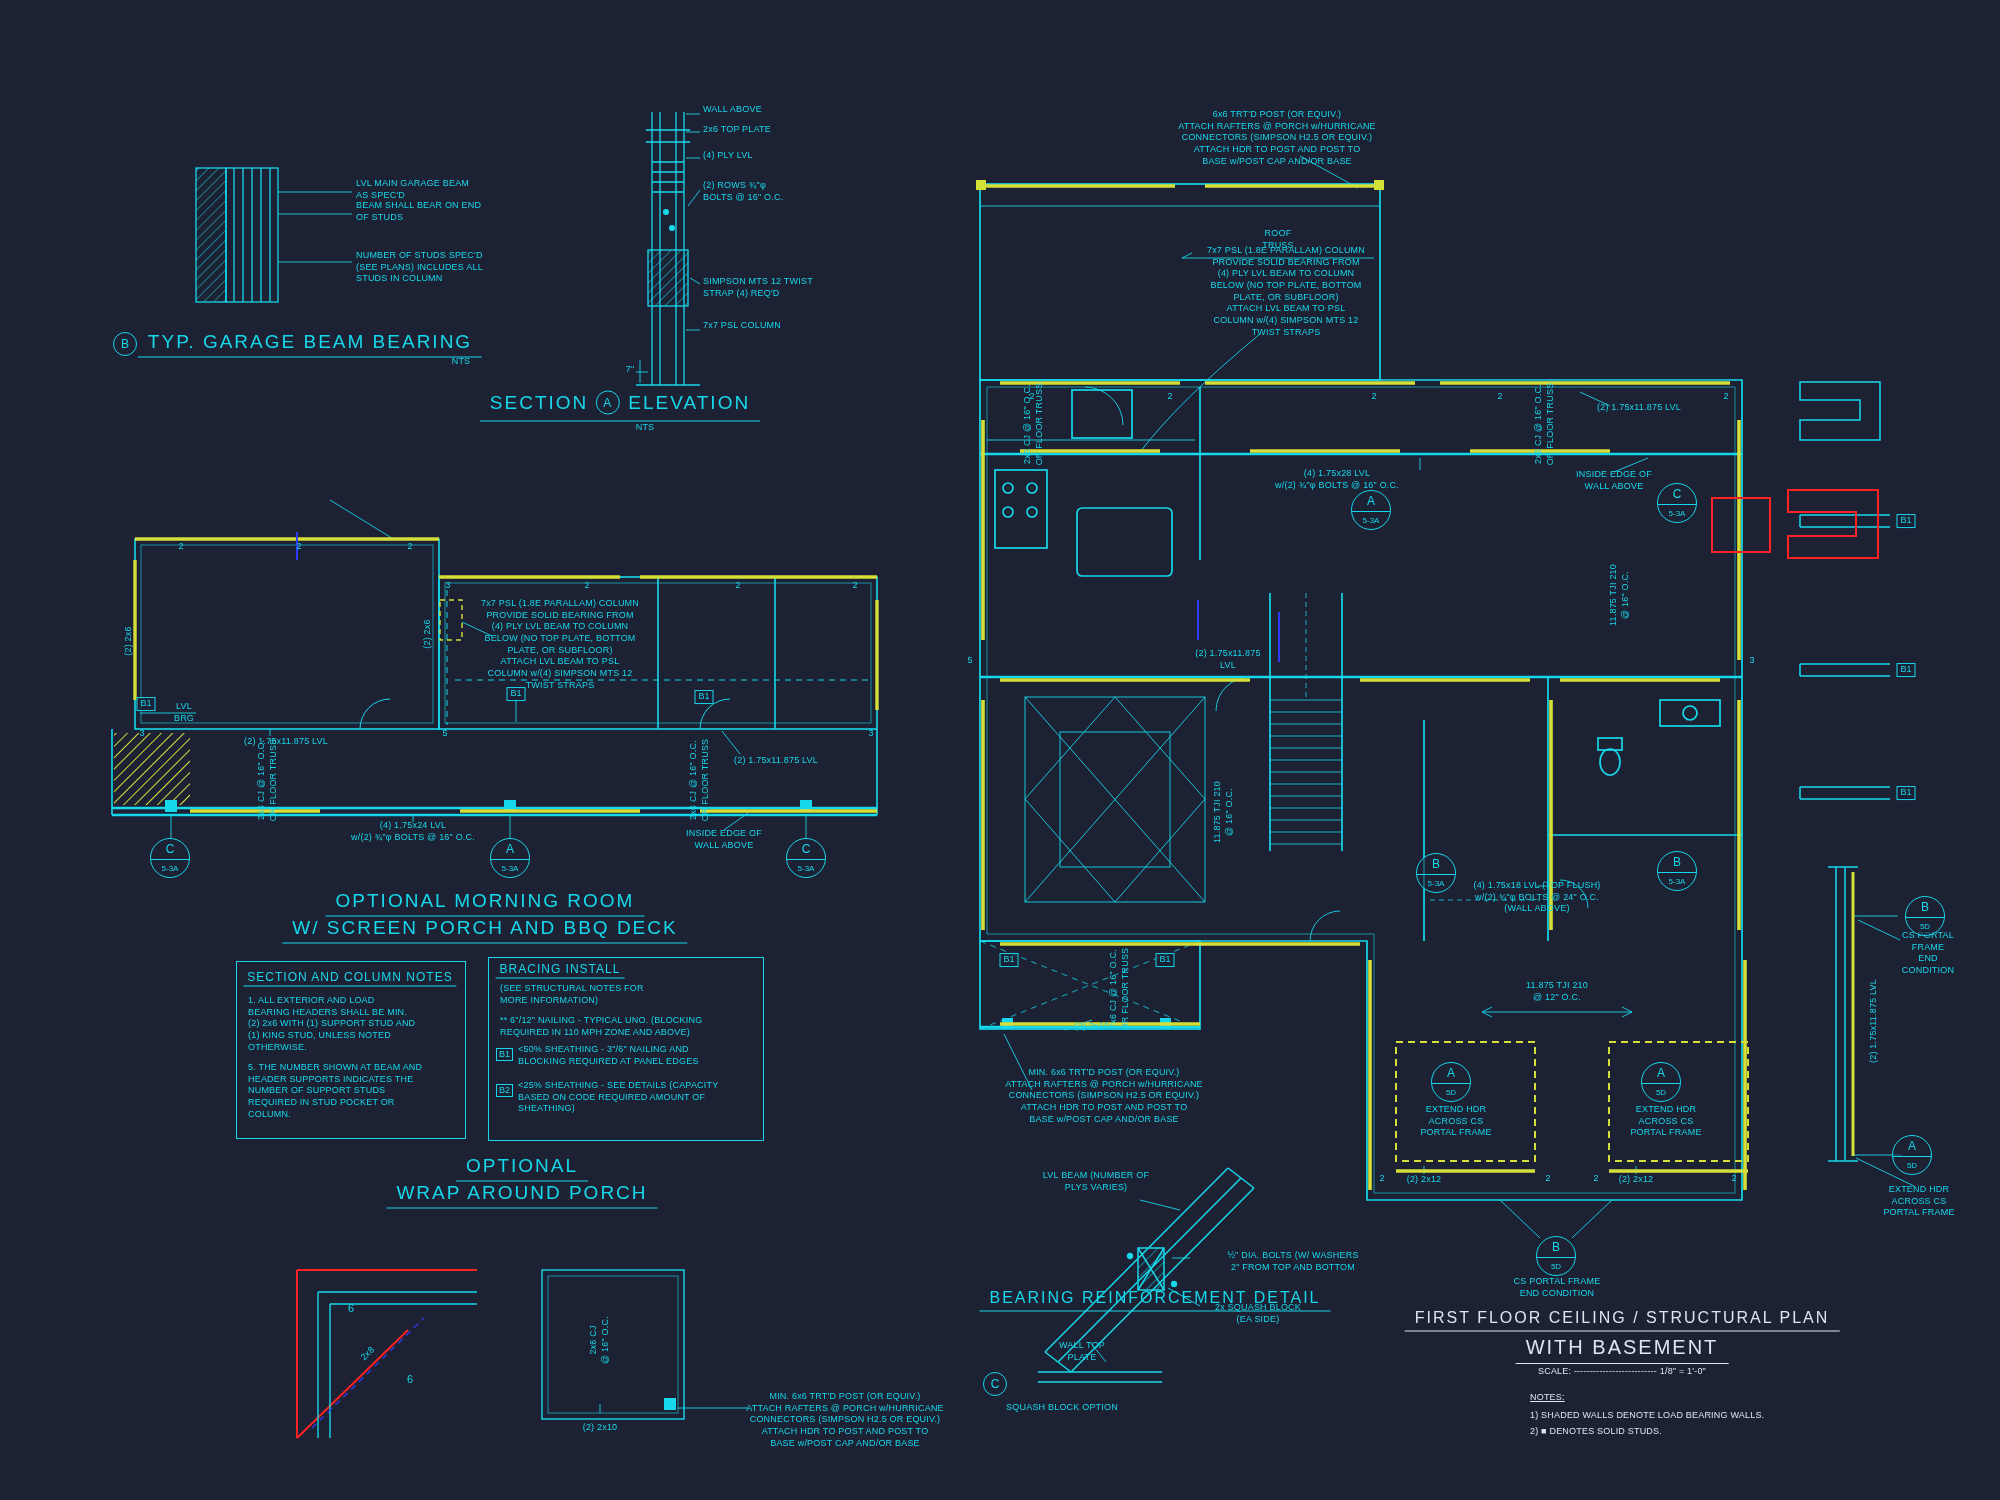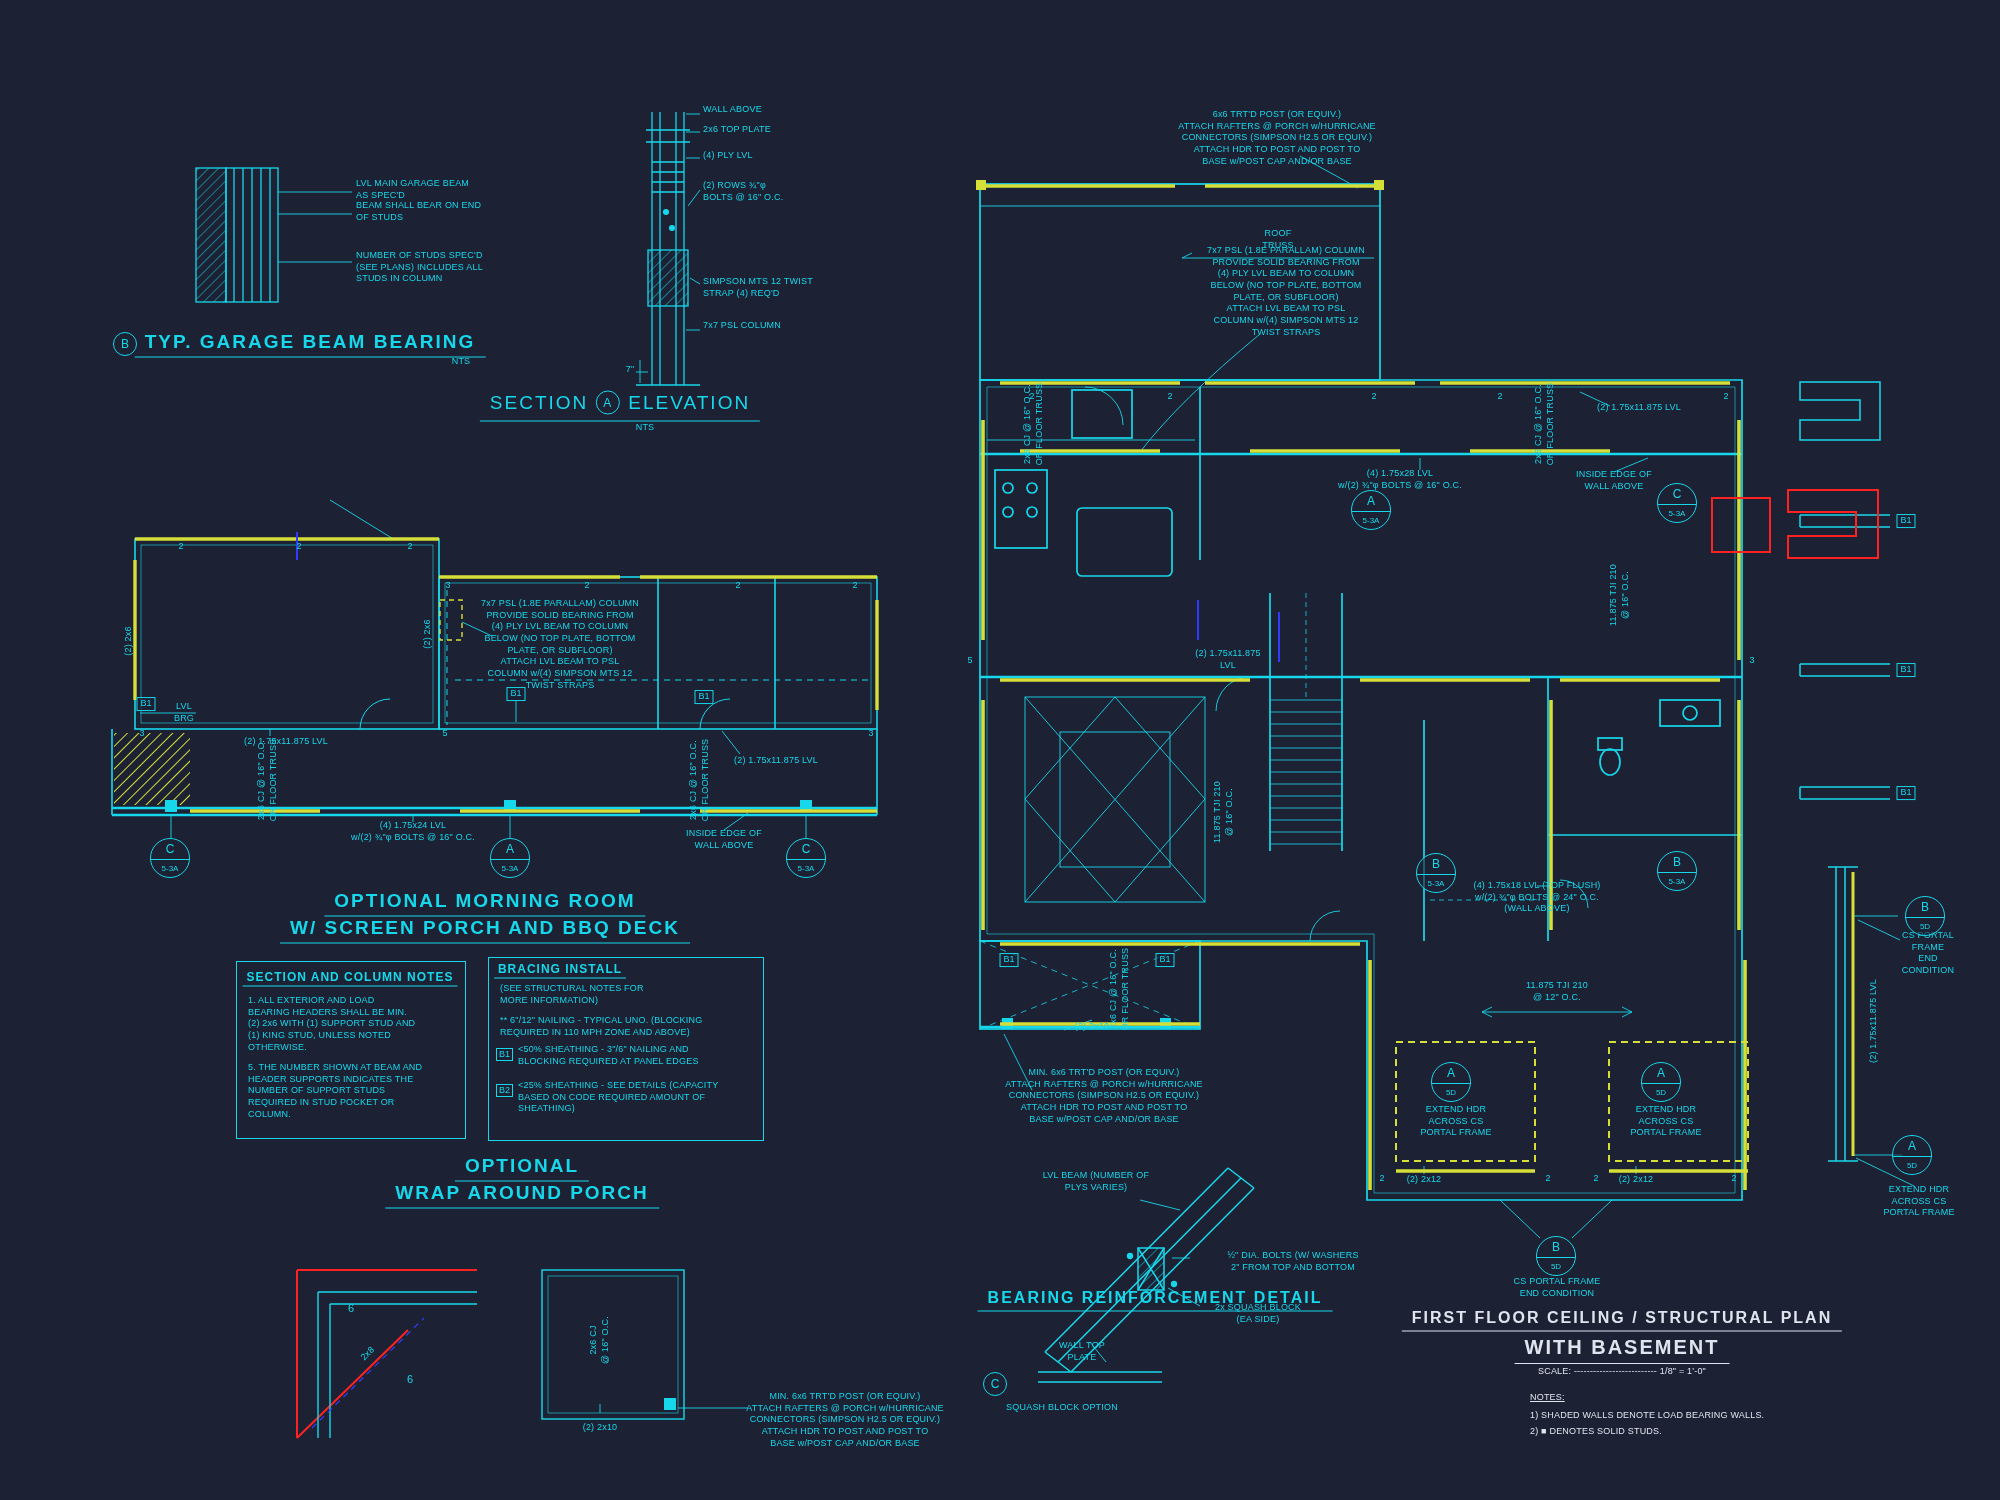--- a/index.html
+++ b/index.html
@@ -9,21 +9,21 @@
   
   .lbl{position:absolute;transform:translate(-50%,-50%);text-align:center;font-size:10px;
        line-height:1.3;letter-spacing:.2px;color:#17d8ea;white-space:pre-line;}
   .lbl.tl{transform:none;text-align:left;}
   .lbl.rot{transform:translate(-50%,-50%) rotate(-90deg);}
   .lbl.rot45{transform:translate(-50%,-50%) rotate(-45deg);}
   .lbl.sm{font-size:9px;}
   .lbl.white{color:#dfe5ee;}
   .num{position:absolute;transform:translate(-50%,-50%);font-size:9px;color:#17d8ea;}
   .ttl{position:absolute;transform:translate(-50%,-50%);color:#17d8ea;font-size:19px;
-       letter-spacing:2px;border-bottom:1.5px solid #17d8ea;padding:0 10px 4px;white-space:nowrap;font-weight:bold;}
+       letter-spacing:2px;border-bottom:1.5px solid #17d8ea;padding:0 10px 4px;white-space:nowrap;}
   .ttl.mid{font-size:16px;}
   .ttl.small{font-size:12px;letter-spacing:1px;padding:0 4px 2px;}
   .ttl.white{color:#dfe5ee;border-color:#dfe5ee;}
   .ttl-flex{position:absolute;transform:translate(-50%,-50%);display:flex;align-items:center;gap:8px;
        border-bottom:1.5px solid #17d8ea;padding:0 10px 6px;color:#17d8ea;font-size:19px;letter-spacing:2px;white-space:nowrap;}
   .mk{position:absolute;width:38px;height:38px;border:1.5px solid #17d8ea;border-radius:50%;
       transform:translate(-50%,-50%);display:flex;flex-direction:column;background:rgba(29,33,52,.6);}
   .mk-t{flex:1.15;display:flex;align-items:center;justify-content:center;font-size:12px;border-bottom:1px solid #17d8ea;color:#17d8ea;}
   .mk-b{flex:1;display:flex;align-items:center;justify-content:center;font-size:8px;color:#17d8ea;}
   .lc{position:absolute;width:22px;height:22px;border-radius:50%;border:1.5px solid #17d8ea;color:#17d8ea;
@@ -361,21 +361,21 @@
 BELOW (NO TOP PLATE, BOTTOM
 PLATE, OR SUBFLOOR)
 ATTACH LVL BEAM TO PSL
 COLUMN w/(4) SIMPSON MTS 12
 TWIST STRAPS</div>
 <div class="lbl sm rot" style="left:1034px;top:424px">2x6 CJ @ 16" O.C.
 OR FLOOR TRUSS</div>
 <div class="lbl sm rot" style="left:1545px;top:424px">2x6 CJ @ 16" O.C.
 OR FLOOR TRUSS</div>
 <div class="lbl sm" style="left:1639px;top:408px">(2) 1.75x11.875 LVL</div>
-<div class="lbl sm" style="left:1400px;top:480px">(4) 1.75x28 LVL
+<div class="lbl sm" style="left:1337px;top:480px">(4) 1.75x28 LVL
 w/(2) ¾"φ BOLTS @ 16" O.C.</div>
 <div class="lbl sm" style="left:1614px;top:481px">INSIDE EDGE OF
 WALL ABOVE</div>
 <div class="lbl sm" style="left:1228px;top:660px">(2) 1.75x11.875
 LVL</div>
 <div class="lbl sm rot" style="left:1620px;top:595px">11.875 TJI 210
 @ 16" O.C.</div>
 <div class="lbl sm rot" style="left:1224px;top:812px">11.875 TJI 210
 @ 16" O.C.</div>
 <div class="lbl sm rot" style="left:1120px;top:989px">2x6 CJ @ 16" O.C.

